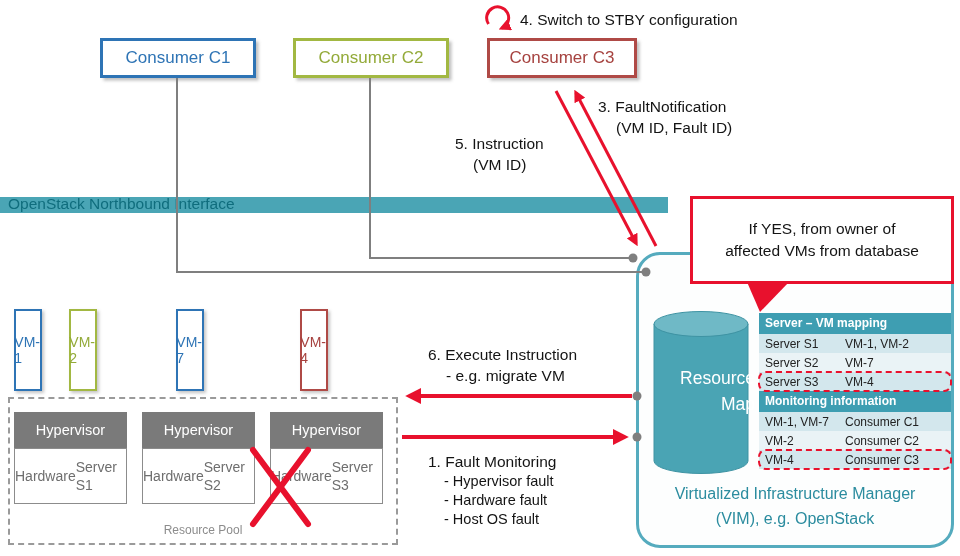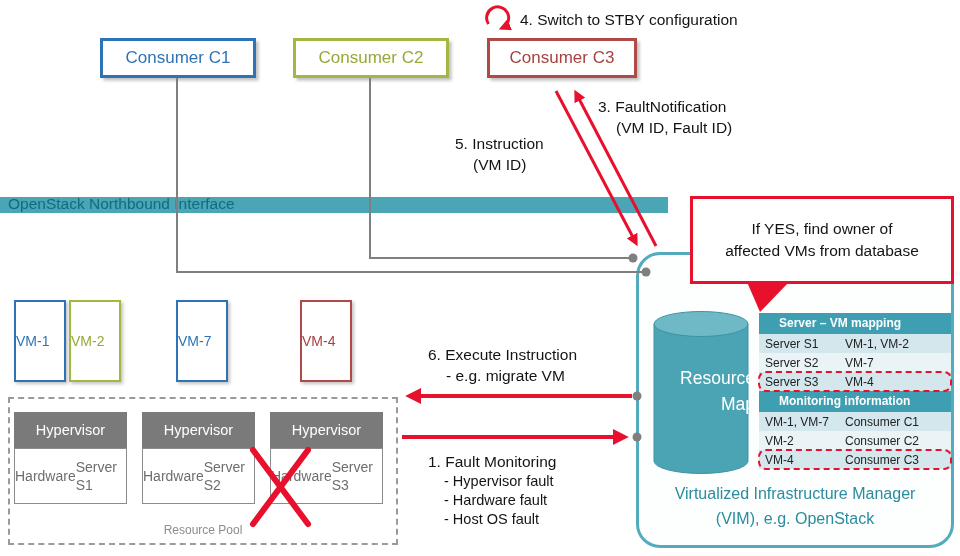--- a/index.html
+++ b/index.html
@@ -34,36 +34,36 @@
   .pool-label{position:absolute;left:0;right:0;bottom:6px;text-align:center;color:#8C8C8C;font-size:12px}
 
   .hyp{position:absolute;top:412px;width:113px;height:36px;background:#7A7A7A;color:#fff;
     display:flex;align-items:center;justify-content:center;font-size:14.5px;z-index:2}
   .hyp1{left:14px}.hyp2{left:142px}.hyp3{left:270px}
 
   .srv{position:absolute;top:448px;width:113px;height:56px;background:#fff;border:1.5px solid #8C8C8C;color:#6E6E6E;
     display:flex;align-items:center;justify-content:center;font-size:14px;line-height:18px;z-index:2}
   .srv1{left:14px}.srv2{left:142px}.srv3{left:270px}
 
-  .vm{position:absolute;top:300px;width:52px;height:82px;background:#fff;border:2.5px solid;
-    display:flex;align-items:center;justify-content:flex-start;font-size:14px;
+  .vm{position:absolute;top:309px;width:28px;height:82px;background:#fff;border:2.5px solid;
+    display:flex;align-items:center;justify-content:flex-end;font-size:14px;
     box-shadow:2px 2px 3px rgba(110,110,110,.4);z-index:2}
   .vm1{left:14px;border-color:#2E74B5;color:#2E74B5}
   .vm2{left:69px;border-color:#A2B842;color:#93AA39}
   .vm7{left:176px;border-color:#2E74B5;color:#2E74B5}
   .vm4{left:300px;border-color:#AF4A46;color:#A6423F}
 
   
   .vim{position:absolute;left:636px;top:252px;width:318px;height:296px;background:#FDFEFE;
     border:3px solid #55ABBE;border-radius:24px;z-index:1}
   .cyl{position:absolute;left:14px;top:56px}
   .cyl-label{position:absolute;left:14px;top:110px;width:102px;text-align:right;color:#fff;
     font-size:17.5px;line-height:26px;z-index:2}
   .tables{position:absolute;left:120px;top:58px;width:192px;font-size:12px}
-  .thead{height:21px;line-height:21px;background:#3E9EB2;color:#fff;font-weight:bold;padding-left:20px}
+  .thead{height:21px;line-height:21px;background:#3E9EB2;color:#fff;font-weight:bold;padding-left:6px}
   .trow{position:relative;height:19px;display:flex;align-items:center;color:#222}
   .trow .co1{width:86px;padding-left:6px}
   .trow .co2{flex:1}
   .rdark{background:#D3E7ED}
   .rlight{background:#EAF3F6}
   .flagged::after{content:"";position:absolute;left:-1px;right:-1px;top:-1px;bottom:-1px;
     border:2px dashed #E8112D;border-radius:8px;pointer-events:none}
   .vim-caption{position:absolute;left:0;width:100%;top:226px;text-align:center;color:#2B8C9F;
     font-size:16px;line-height:25px}
 
@@ -203,21 +203,21 @@
       </div>
     </div>
 
     <div class="vim-caption">
       <div>Virtualized Infrastructure Manager</div>
       <div>(VIM), e.g. OpenStack</div>
     </div>
   </div>
 
   <div class="callout">
-    <div>If YES, find owner of</div>
+    <div>If YES, from owner of</div>
     <div>affected VMs from database</div>
   </div>
 
   <svg class="overlay" width="960" height="556" viewBox="0 0 960 556">
     <defs>
       <marker id="arrRed" viewBox="0 0 10 10" refX="7" refY="5" markerWidth="4" markerHeight="4" orient="auto">
         <path d="M0,0 L10,5 L0,10 Z" fill="#E8112D"></path>
       </marker>
     </defs>
 

